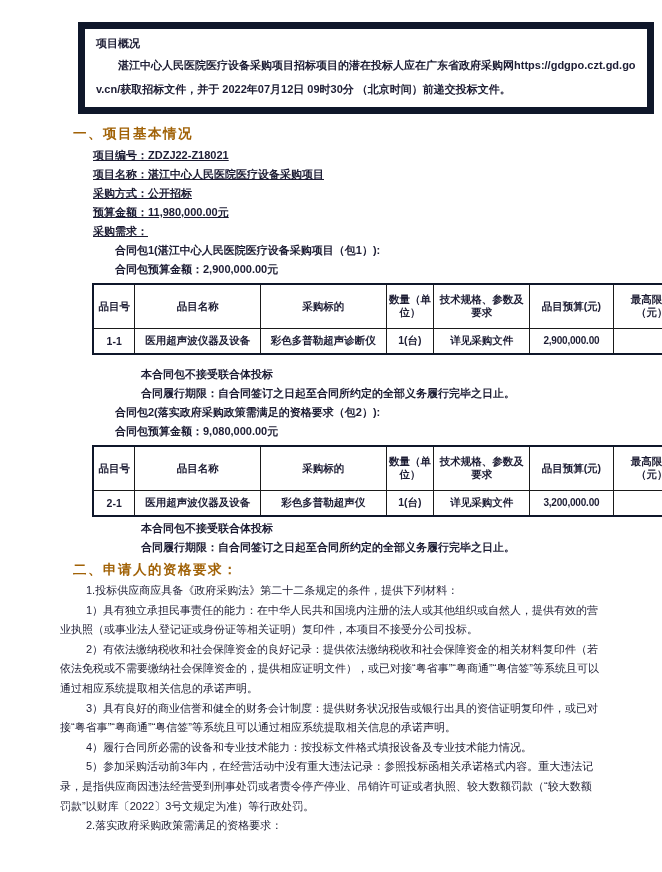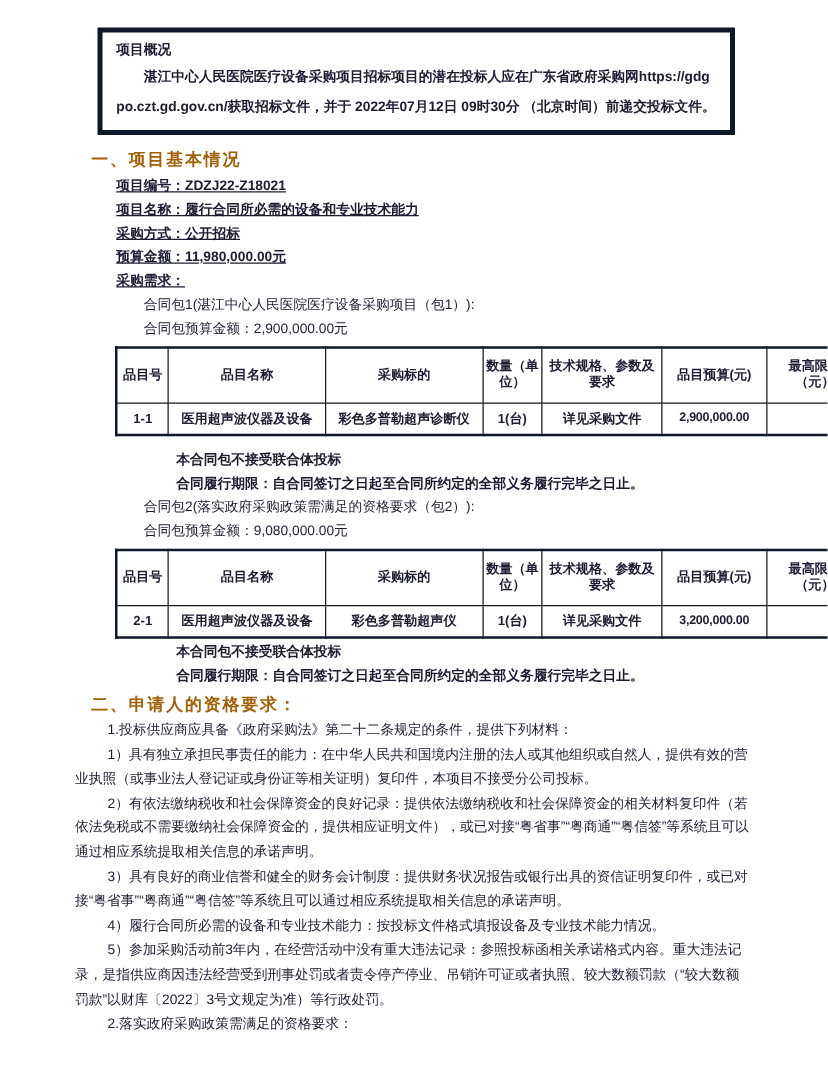--- a/index.html
+++ b/index.html
@@ -8,38 +8,38 @@
     background:#ffffff;
     font-family:"Liberation Sans","DejaVu Sans",sans-serif;
     color:#1c1c33;
     overflow:hidden;
   }
   .page { width:662px; height:872px; padding:22px 0 0 60px; }
   .content { width:540px; }
 
   .overview-box {
     margin-left:18px;
-    width:510px;
-    border:4px solid #0f172a;
+    width:576px;
+    border:7px solid #0f172a;
     padding:6px 11px 6px 11px;
   }
   .box-title { font-size:11px; font-weight:bold; line-height:16px; }
   .box-body {
     font-size:11px; font-weight:bold; line-height:24px;
     text-indent:2em; word-break:break-all; margin-top:2px;
   }
 
   h2.sec {
     font-size:13.5px; font-weight:bold; letter-spacing:1.5px;
     margin:12px 0 4px 13px; line-height:16px; color:#a16207;
   }
   h2.sec2 { margin-top:5px; margin-bottom:3px; }
 
   .info-line { font-size:11px; font-weight:bold; line-height:19px; margin-left:33px;text-decoration:underline; }
-  .pkg-line  { font-size:11px; font-weight:normal; line-height:19px; margin-left:55px; }
+  .pkg-line  { font-size:11px; font-weight:bold; line-height:19px; margin-left:55px; }
   .note-line { font-size:11px; font-weight:bold; line-height:19px; margin-left:81px; }
 
   table.doc-table {
     width:600px; margin:4px 0 10px 32px;
     border-collapse:collapse; border:2px solid #0f172a;
     table-layout:fixed;
   }
   table.doc-table.t2 { margin-bottom:2px; }
   .doc-table th, .doc-table td {
     border:1px solid #1a1a1a; text-align:center;
@@ -63,21 +63,21 @@
   <div class="overview-box">
     <div class="box-title">项目概况</div>
     <p class="box-body">湛江中心人民医院医疗设备采购项目招标项目的潜在投标人应在广东省政府采购网https://gdgpo.czt.gd.gov.cn/获取招标文件，并于 2022年07月12日 09时30分 （北京时间）前递交投标文件。</p>
   </div>
 
   <div class="content">
 
     <h2 class="sec">一、项目基本情况</h2>
 
     <p class="info-line">项目编号：ZDZJ22-Z18021</p>
-    <p class="info-line">项目名称：履行合同所必需的设备和专业技术能力</p>
+    <p class="info-line">项目名称：湛江中心人民医院医疗设备采购项目</p>
     <p class="info-line">采购方式：公开招标</p>
     <p class="info-line">预算金额：11,980,000.00元</p>
     <p class="info-line">采购需求：</p>
 
     <p class="pkg-line">合同包1(湛江中心人民医院医疗设备采购项目（包1）):</p>
     <p class="pkg-line">合同包预算金额：2,900,000.00元</p>
 
     <table class="doc-table">
       <colgroup>
         <col style="width:7%">

